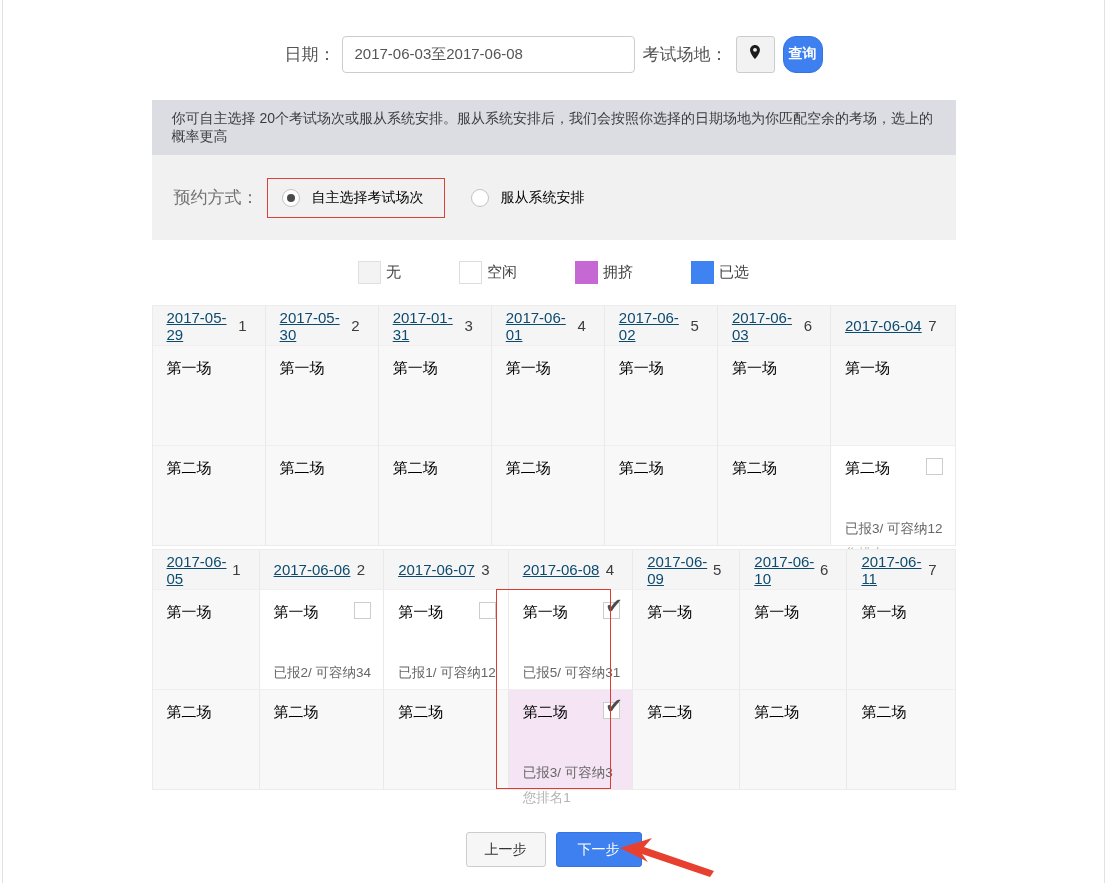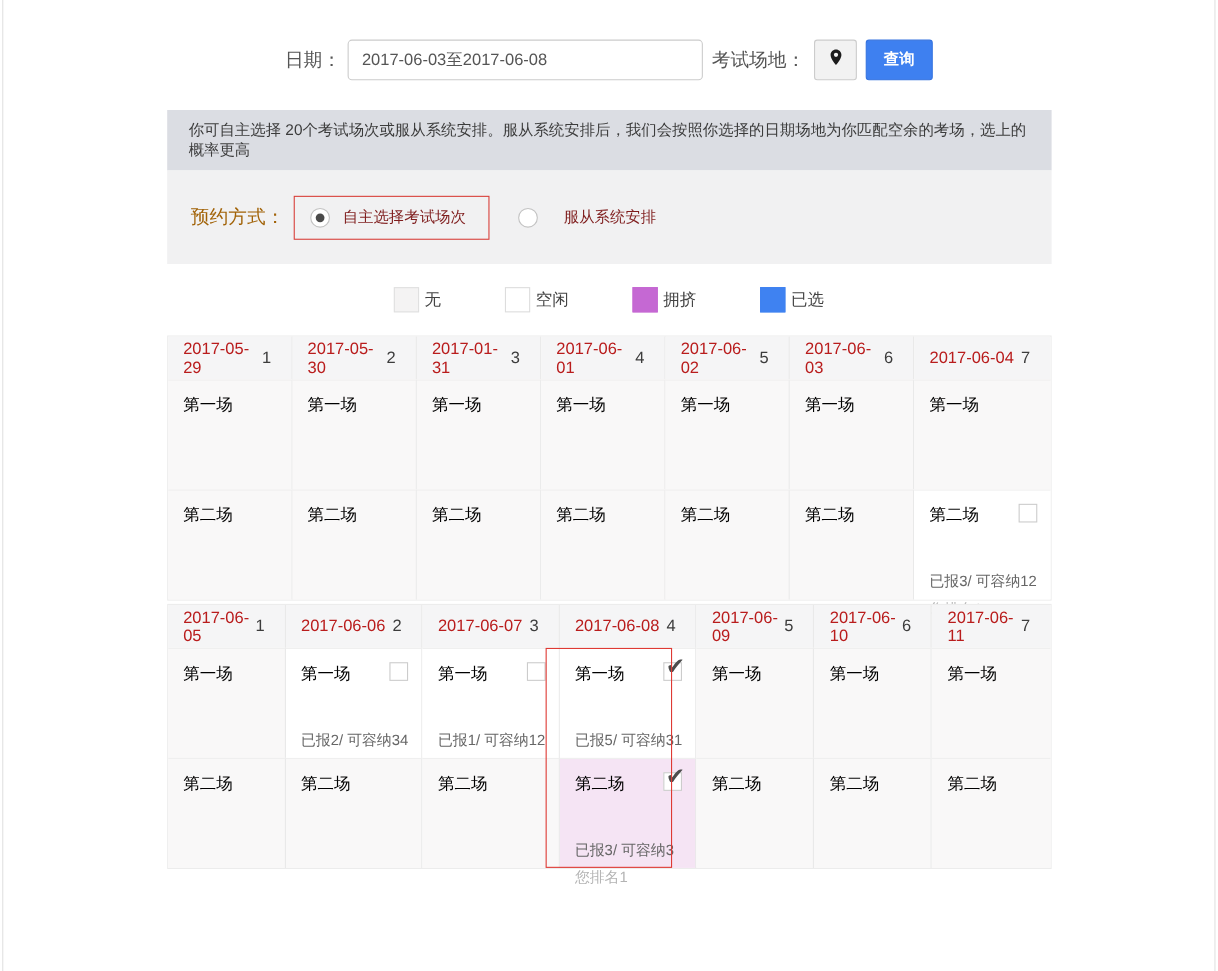--- a/index.html
+++ b/index.html
@@ -18,78 +18,78 @@
   }
   .content { width: 804px; margin: 0 auto; }
 
   
   .form-row {
     display: flex; align-items: center; justify-content: center;
     height: 38px; margin-bottom: 27px;
   }
   .form-label { font-size: 17px; color: #555; white-space: nowrap; }
   .date-input {
-    width: 323px; height: 37px; margin-left: 6px;
+    width: 293px; height: 37px; margin-left: 6px;
     border: 1px solid #ccc; border-radius: 4px;
     padding: 0 12px; font-size: 15px; color: #555;
     font-family: "Liberation Sans", "DejaVu Sans", sans-serif;
     outline: none;
   }
   .venue-label { margin-left: 8px; }
   .select-box {
     width: 273px; height: 37px; margin-left: 6px;
     border: 1px solid #ccc; border-radius: 4px; background: #fff;
     display: flex; align-items: center; justify-content: space-between;
     padding: 0 12px; font-size: 15px; color: #555; cursor: pointer;
   }
   .caret { font-size: 10px; color: #555; }
   .loc-btn {
     width: 39px; height: 37px; margin-left: 8px;
     background: #f2f2f2; border: 1px solid #ccc; border-radius: 3px;
     display: flex; align-items: center; justify-content: center; cursor: pointer;
   }
   .query-btn {
-    width: 61px; height: 37px; margin-left: 8px;
-    background: #3e80f0; border: 1px solid #3573e0; border-radius: 3px;
+    width: 40px; height: 37px; margin-left: 8px;
+    background: #3e80f0; border: 1px solid #3573e0; border-radius: 13px;
     color: #fff; font-size: 14px; font-weight: bold; cursor: pointer;
     font-family: "Liberation Sans", "DejaVu Sans", sans-serif;
   }
 
   
   .notice {
     height: 55px; background: #dbdde3;
     display: flex; align-items: center;
     padding: 0 20px; font-size: 14px; color: #3c3c3c;
   }
 
   
   .booking {
     height: 85px; background: #f1f1f2;
     display: flex; align-items: center; padding-left: 22px;
   }
-  .booking-label { font-size: 17px; color: #a16207; }
+  .booking-label { font-size: 17px; color: #737373; }
   .radio-box {
     display: inline-flex; align-items: center;
     border: 1px solid #d9413b; padding: 10px 20px 10px 14px; margin-left: 8px;
     cursor: pointer;
   }
   .radio-plain {
     display: inline-flex; align-items: center;
-    padding: 10px 14px; margin-left: 12px; cursor: pointer; gap: 12px;
+    padding: 10px 14px; margin-left: 12px; cursor: pointer;
   }
   .radio {
     width: 18px; height: 18px; border-radius: 50%;
     border: 1px solid #c3c3c3; background: #fff; position: relative;
     flex: none;
   }
   .radio.on::after {
     content: ""; position: absolute; left: 4px; top: 4px;
     width: 8px; height: 8px; border-radius: 50%; background: #4a4a4a;
   }
-  .radio-text { font-size: 14px; color: #7f1d1d; margin-left: 12px; white-space: nowrap; }
+  .radio-text { font-size: 14px; color: #000000; margin-left: 12px; white-space: nowrap; }
 
   
   .legend-row {
     height: 65px; background: #fff;
     display: flex; align-items: center; justify-content: center;
   }
   .legend-item { display: flex; align-items: center; margin: 0 29px; }
   .swatch { width: 23px; height: 23px; border: 1px solid #ddd; }
   .legend-text { font-size: 15px; color: #444; margin-left: 5px; }
 
@@ -100,21 +100,21 @@
     grid-template-columns: repeat(7, 1fr);
     grid-template-rows: 39px 100px 100px;
   }
   .grid > div { border-right: 1px solid #e9e9e9; }
   .grid > div:nth-child(7n) { border-right: none; }
   .day-head {
     background: #f5f5f6;
     display: flex; align-items: center; justify-content: space-between;
     padding: 0 18px 0 14px;
   }
-  .day-date { font-size: 15px; color: #b91c1c; }
+  .day-date { font-size: 15px; color: #0c4a6e; text-decoration: underline; }
   .day-dow { font-size: 15px; color: #3c3c3c; }
   .cell { border-top: 1px solid #efefef; padding: 13px 12px 0 14px; position: relative; }
   .state-none { background: #f9f8f8; }
   .state-free { background: #ffffff; }
   .state-crowded { background: #f5e4f4; }
   .sname { font-size: 15px; color: #000000; }
   .cb {
     position: absolute; top: 12px; right: 12px;
     width: 17px; height: 17px; background: #fff; border: 1px solid #ccc;
     cursor: pointer;
@@ -291,15 +291,24 @@
             <div class="cell state-none"><span class="sname">第二场</span></div>
             <div class="cell state-crowded"><span class="sname">第二场</span><span class="cb checked"></span><div class="capacity">已报3/ 可容纳3</div><div class="rank">您排名1</div></div>
             <div class="cell state-none"><span class="sname">第二场</span></div>
             <div class="cell state-none"><span class="sname">第二场</span></div>
             <div class="cell state-none"><span class="sname">第二场</span></div>
           </div>
           <div class="col-hl" style="left: 42.8571%; width: 14.2857%;"></div>
         </div>
       </div>
 
+    <div class="footer">
+      <button class="btn btn-prev">上一步</button>
+      <button class="btn btn-next">下一步</button>
+      <span class="arrow-note">
+        <svg width="96" height="44" viewBox="0 0 96 44">
+          <polygon fill="#e8402f" points="0,12 32,2 24,11 94,35 90,41 22,18 28,26"></polygon>
+        </svg>
+      </span>
+    </div>
 
   </div>
 </div>
 
 </body></html>

